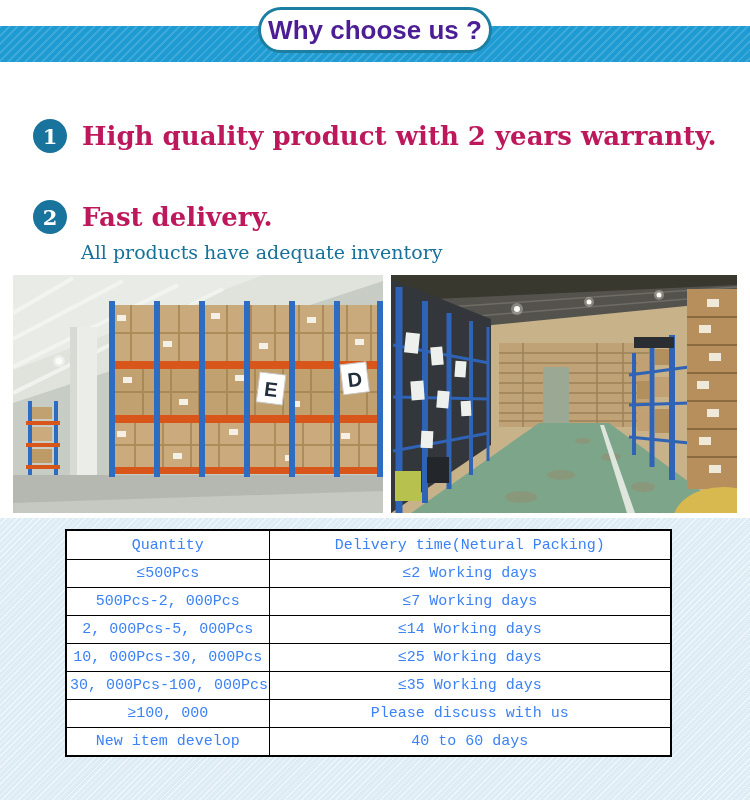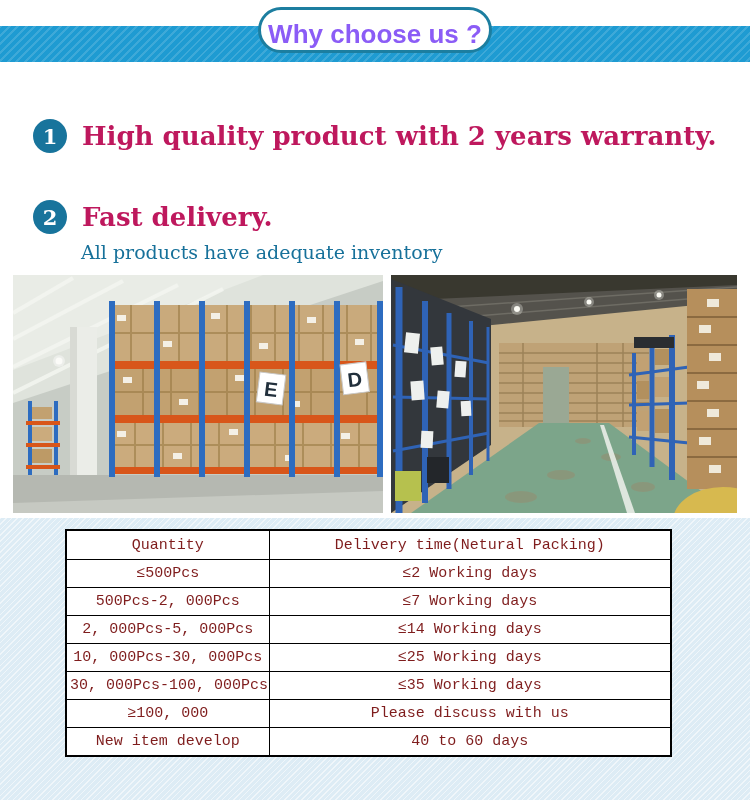--- a/index.html
+++ b/index.html
@@ -5,22 +5,22 @@
   html,body{margin:0;padding:0;}
   body{width:750px;height:800px;background:#ffffff;font-family:"Liberation Sans",sans-serif;overflow:hidden;}
   .page{position:relative;width:750px;height:800px;background:#ffffff;}
 
   
   .banner-strip{position:absolute;top:26px;left:0;width:100%;height:36px;
     background-color:#1e9bd2;
     background-image:repeating-linear-gradient(135deg,rgba(255,255,255,0.14) 0 2px,rgba(0,0,0,0) 2px 6px);}
   .banner-pill{position:absolute;top:7px;left:50%;transform:translateX(-50%);
     width:234px;height:46px;background:#ffffff;border:3px solid #1c7ea0;border-radius:24px;
-    box-sizing:border-box;display:flex;align-items:flex-end;justify-content:center;z-index:2;
-    font-size:26px;font-weight:600;color:#8b5cf6;white-space:nowrap;}
+    box-sizing:border-box;display:flex;align-items:center;justify-content:center;z-index:2;
+    font-size:26px;font-weight:600;color:#4c1d95;white-space:nowrap;}
 
   
   .point{position:absolute;display:flex;align-items:center;gap:15px;}
   .point-1{top:119px;left:33px;}
   .point-2{top:200px;left:33px;}
   .num-badge{width:34px;height:34px;border-radius:50%;background:#18749c;color:#fff;
     display:flex;align-items:center;justify-content:center;font-weight:700;font-size:21px;
     font-family:"DejaVu Serif",serif;flex:0 0 34px;}
   .point-title{font-family:"DejaVu Serif",serif;font-weight:700;font-size:26px;color:#be185d;white-space:nowrap;}
   .point-sub{position:absolute;top:241px;left:81px;font-family:"DejaVu Serif",serif;font-weight:400;
@@ -31,21 +31,21 @@
   .photo{height:238px;overflow:hidden;background:#ddd;}
   .photo svg{display:block;}
   .photo-left{width:370px;}
   .photo-right{width:346px;}
 
   
   .bottom-section{position:absolute;top:518px;left:0;width:100%;height:282px;
     background-color:#ddecf5;
     background-image:repeating-linear-gradient(135deg,rgba(255,255,255,0.55) 0 1px,rgba(0,0,0,0) 1px 4px);}
   table.delivery{position:absolute;top:11px;left:65px;width:607px;border-collapse:collapse;background:#fff;
-    border:2px solid #000;font-family:"Liberation Mono","DejaVu Sans Mono",monospace;font-size:15px;color:#7f1d1d;
+    border:2px solid #000;font-family:"Liberation Mono","DejaVu Sans Mono",monospace;font-size:15px;color:#3b82f6;
     table-layout:fixed;}
   table.delivery th,table.delivery td{border:1px solid #000;padding:0 3px;font-weight:400;overflow:hidden;white-space:nowrap;}
   table.delivery th{height:28px;text-align:center;}
   table.delivery td{height:27px;text-align:center;}
 </style>
 </head>
 <body>
 
 <div class="page">
 

